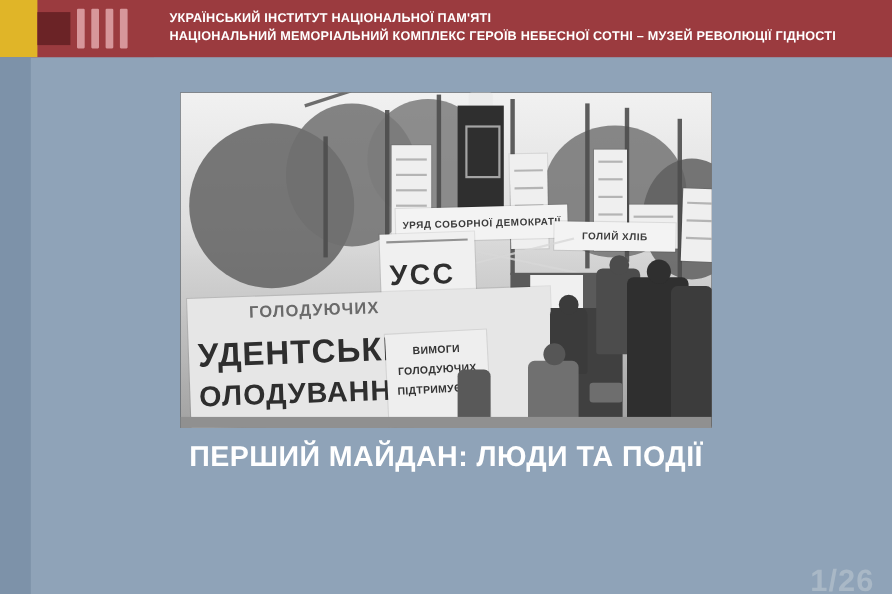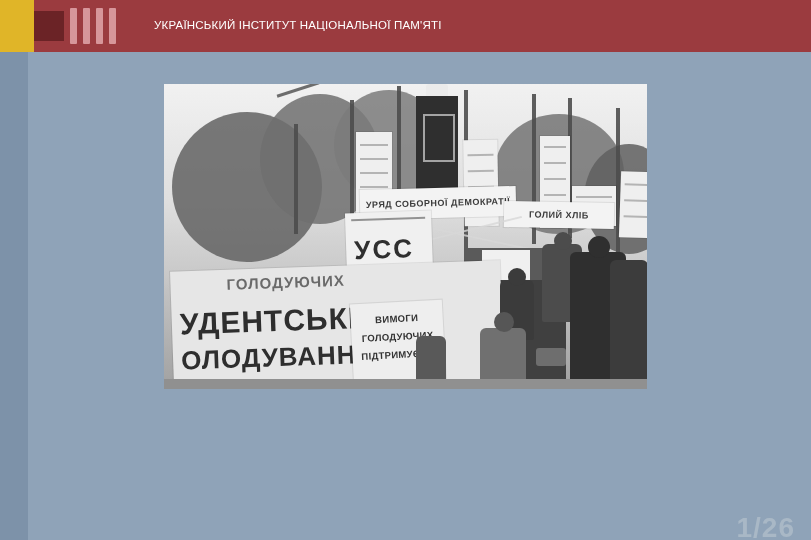--- a/index.html
+++ b/index.html
@@ -77,21 +77,21 @@
   .logo-bars span:nth-child(4) { left: 39px; }
 
   .header-text {
     flex: 1 1 auto;
     padding-left: 14px;
     color: #ffffff;
     line-height: 1.35;
   }
   .header-line1 {
     font-size: 11.5px;
-    font-weight: normal;
+    font-weight: bold;
     letter-spacing: 0.2px;
     white-space: nowrap;
   }
   .header-line2 {
     font-size: 11.5px;
     font-weight: bold;
     letter-spacing: 0.2px;
     white-space: nowrap;
   }
 
@@ -420,20 +420,21 @@
       <div class="logo-dark-square"></div>
       <div class="logo-bars">
         <span></span>
           <span></span>
           <span></span>
           <span></span>
       </div>
     </div>
     <div class="header-text">
       <div class="header-line1">УКРАЇНСЬКИЙ ІНСТИТУТ НАЦІОНАЛЬНОЇ ПАМ'ЯТІ</div>
+      <div class="header-line2">НАЦІОНАЛЬНИЙ МЕМОРІАЛЬНИЙ КОМПЛЕКС ГЕРОЇВ НЕБЕСНОЇ СОТНІ – МУЗЕЙ РЕВОЛЮЦІЇ ГІДНОСТІ</div>
     </div>
   </div>
 
   <div class="left-strip"></div>
 
   <div class="photo-frame">
     <div class="photo">
       <div class="foliage f1"></div>
       <div class="foliage f2"></div>
       <div class="foliage f3"></div>
@@ -512,15 +513,16 @@
       <div class="fig head fig-a-h"></div>
       <div class="fig fig-e"></div>
       <div class="fig head fig-e-h"></div>
       <div class="fig fig-f"></div>
       <div class="pot"></div>
 
       <div class="ground"></div>
     </div>
   </div>
 
+  <div class="title">ПЕРШИЙ МАЙДАН: ЛЮДИ ТА ПОДІЇ</div>
 
   <div class="page-number">1/26</div>
 </div>
 
 </body></html>

